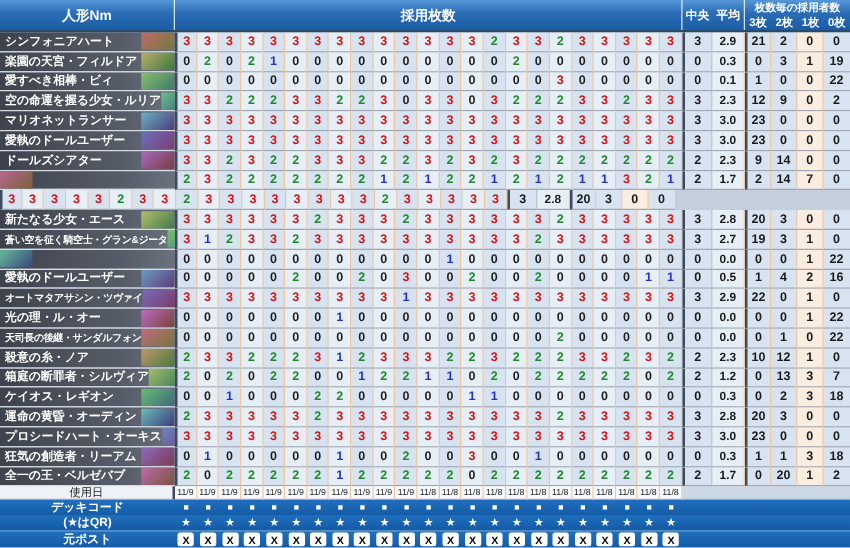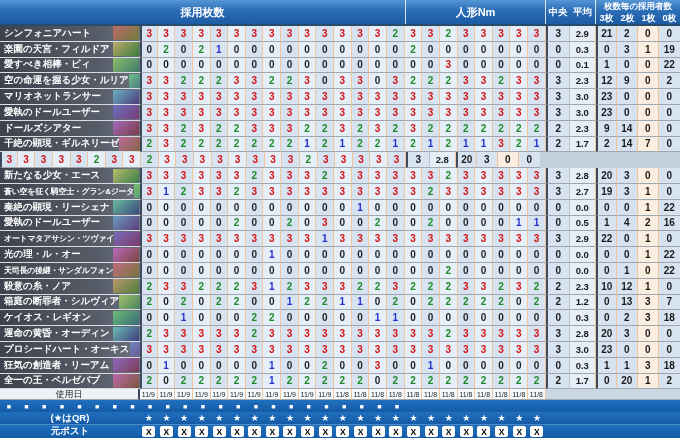--- a/index.html
+++ b/index.html
@@ -62,22 +62,22 @@
   .post-box { width:13px; height:11px; background:#fff; border-radius:2px; display:flex;
               align-items:center; justify-content:center; font-size:8.5px; font-weight:800; color:#000; }
   .blue-fill { flex:1; }
 </style>
 </head>
 <body>
 
 <div class="tbl">
 
   <div class="hdr">
+    <div class="hc h-name">人形Nm</div>
     <div class="hc h-deck">採用枚数</div>
-    <div class="hc h-name">人形Nm</div>
     <div class="hc h-med">中央</div>
     <div class="hc h-avg">平均</div>
     <div class="h-grp">
       <div class="gt">枚数毎の採用者数</div>
       <div class="gs">
         <span>3枚</span>
         <span>2枚</span>
         <span>1枚</span>
         <span>0枚</span>
       </div>
@@ -325,21 +325,20 @@
         <div class="cell" style="color: rgb(29, 138, 39);">2</div>
         <div class="cell med">2</div>
         <div class="cell avg">2.3</div>
         <div class="cell cnt c0">9</div>
         <div class="cell cnt c1">14</div>
         <div class="cell cnt c2">0</div>
         <div class="cell cnt c3">0</div>
       </div>
       <div class="row">
         <div class="name-cell">
-          <span class="nm">干絶の顕現・ギルネリーゼ</span>
           <span class="thumb" style="background: linear-gradient(135deg, rgb(199, 107, 155), rgb(125, 100, 54));"></span>
         </div>
         <div class="cell first-deck" style="color: rgb(29, 138, 39);">2</div>
         <div class="cell alt" style="color: rgb(212, 20, 20);">3</div>
         <div class="cell" style="color: rgb(29, 138, 39);">2</div>
         <div class="cell alt" style="color: rgb(29, 138, 39);">2</div>
         <div class="cell" style="color: rgb(29, 138, 39);">2</div>
         <div class="cell alt" style="color: rgb(29, 138, 39);">2</div>
         <div class="cell" style="color: rgb(29, 138, 39);">2</div>
         <div class="cell alt" style="color: rgb(29, 138, 39);">2</div>
@@ -461,21 +460,20 @@
         <div class="cell" style="color: rgb(212, 20, 20);">3</div>
         <div class="cell med">3</div>
         <div class="cell avg">2.7</div>
         <div class="cell cnt c0">19</div>
         <div class="cell cnt c1">3</div>
         <div class="cell cnt c2">1</div>
         <div class="cell cnt c3">0</div>
       </div>
       <div class="row">
         <div class="name-cell">
-          <span class="nm">奏絶の顕現・リーシェナ</span>
           <span class="thumb" style="background: linear-gradient(135deg, rgb(107, 199, 164), rgb(54, 69, 125));"></span>
         </div>
         <div class="cell first-deck" style="color: rgb(31, 31, 31);">0</div>
         <div class="cell alt" style="color: rgb(31, 31, 31);">0</div>
         <div class="cell" style="color: rgb(31, 31, 31);">0</div>
         <div class="cell alt" style="color: rgb(31, 31, 31);">0</div>
         <div class="cell" style="color: rgb(31, 31, 31);">0</div>
         <div class="cell alt" style="color: rgb(31, 31, 31);">0</div>
         <div class="cell" style="color: rgb(31, 31, 31);">0</div>
         <div class="cell alt" style="color: rgb(31, 31, 31);">0</div>
@@ -912,20 +910,21 @@
         <div class="date-cell">11/8</div>
         <div class="date-cell">11/8</div>
         <div class="date-cell">11/8</div>
         <div class="date-cell">11/8</div>
         <div class="date-cell">11/8</div>
       </span>
     <div class="date-fill"></div>
   </div>
 
   <div class="frow blue-row code-row">
+    <div class="blue-label">デッキコード</div>
     <span style="display:flex">
         <div class="sym-cell">
           <span class="sym-square">■</span>
         </div>
         <div class="sym-cell">
           <span class="sym-square">■</span>
         </div>
         <div class="sym-cell">
           <span class="sym-square">■</span>
         </div>

